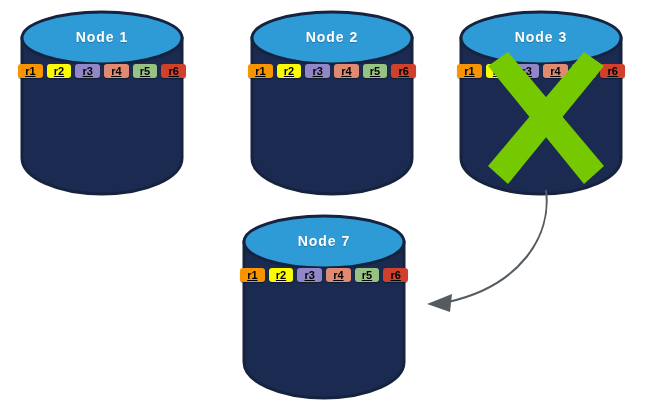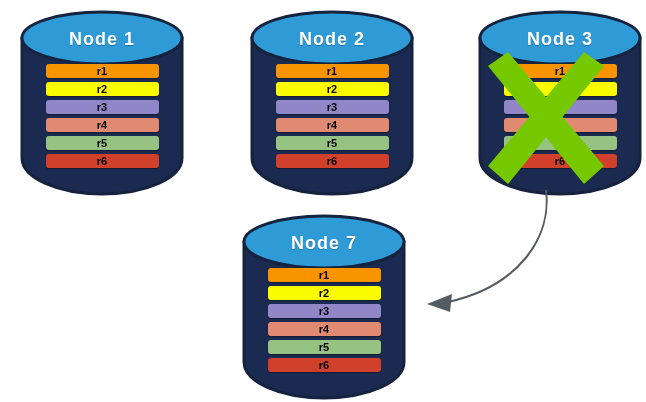--- a/index.html
+++ b/index.html
@@ -29,34 +29,35 @@
     top: 0;
     overflow: visible;
   }
   .node-title {
     position: absolute;
     left: 0;
     width: 100%;
     text-align: center;
     color: #ffffff;
     font-weight: bold;
-    font-size: 18px;
+    font-size: 14px;
     letter-spacing: 1px;
     font-family: "Liberation Sans", sans-serif;
     pointer-events: none;
     text-shadow: 0 1px 1px rgba(0,0,0,0.25);
   }
   .rows {
     position: absolute;
     left: 0;
     width: 100%;
     display: flex;
-    flex-direction: column;
+    flex-direction: row;
     align-items: center;
     gap: 4px;
+    text-decoration: underline;
   }
   .row-bar {
     width: 113px;
     height: 14px;
     border-radius: 3px;
     box-sizing: border-box;
     display: flex;
     align-items: center;
     justify-content: center;
     color: #000000;
@@ -114,21 +115,21 @@
     <div class="rows" style="top:56px;">
       <div class="row-bar" style="background:#F79400;">r1</div>
       <div class="row-bar" style="background:#FCFC00;">r2</div>
       <div class="row-bar" style="background:#9186C8;">r3</div>
       <div class="row-bar" style="background:#E08A72;">r4</div>
       <div class="row-bar" style="background:#97C382;">r5</div>
       <div class="row-bar" style="background:#D0402A;">r6</div>
     </div>
   </div>
 
-  <div class="node" style="left:476px; top:8px; width:168px; height:180px;">
+  <div class="node" style="left:457px; top:8px; width:168px; height:180px;">
     <svg class="node-svg" width="168" height="180" viewBox="0 0 168 180">
       <path d="M4,30 L4,150 A80,36 0 0 0 164,150 L164,30 Z" fill="#1B2A50" stroke="#16233F" stroke-width="3"></path>
       <ellipse cx="84" cy="30" rx="80" ry="26" fill="#2E9BD6" stroke="#16233F" stroke-width="3"></ellipse>
     </svg>
     <div class="node-title" style="top:21px;">Node  3</div>
     <div class="rows" style="top:56px;">
       <div class="row-bar" style="background:#F79400;">r1</div>
       <div class="row-bar" style="background:#FCFC00;">r2</div>
       <div class="row-bar" style="background:#9186C8;">r3</div>
       <div class="row-bar" style="background:#E08A72;">r4</div>

